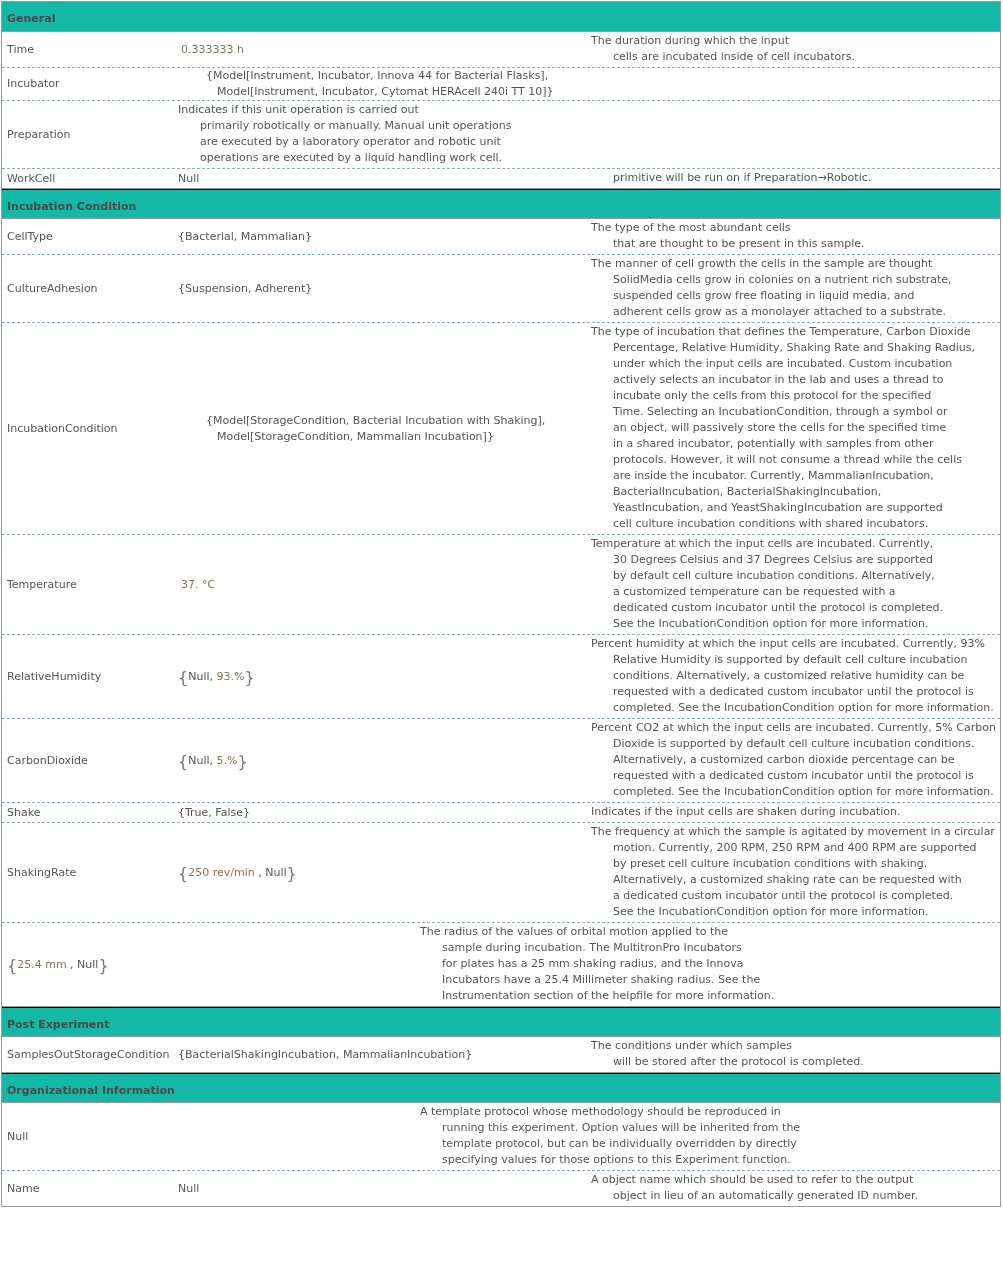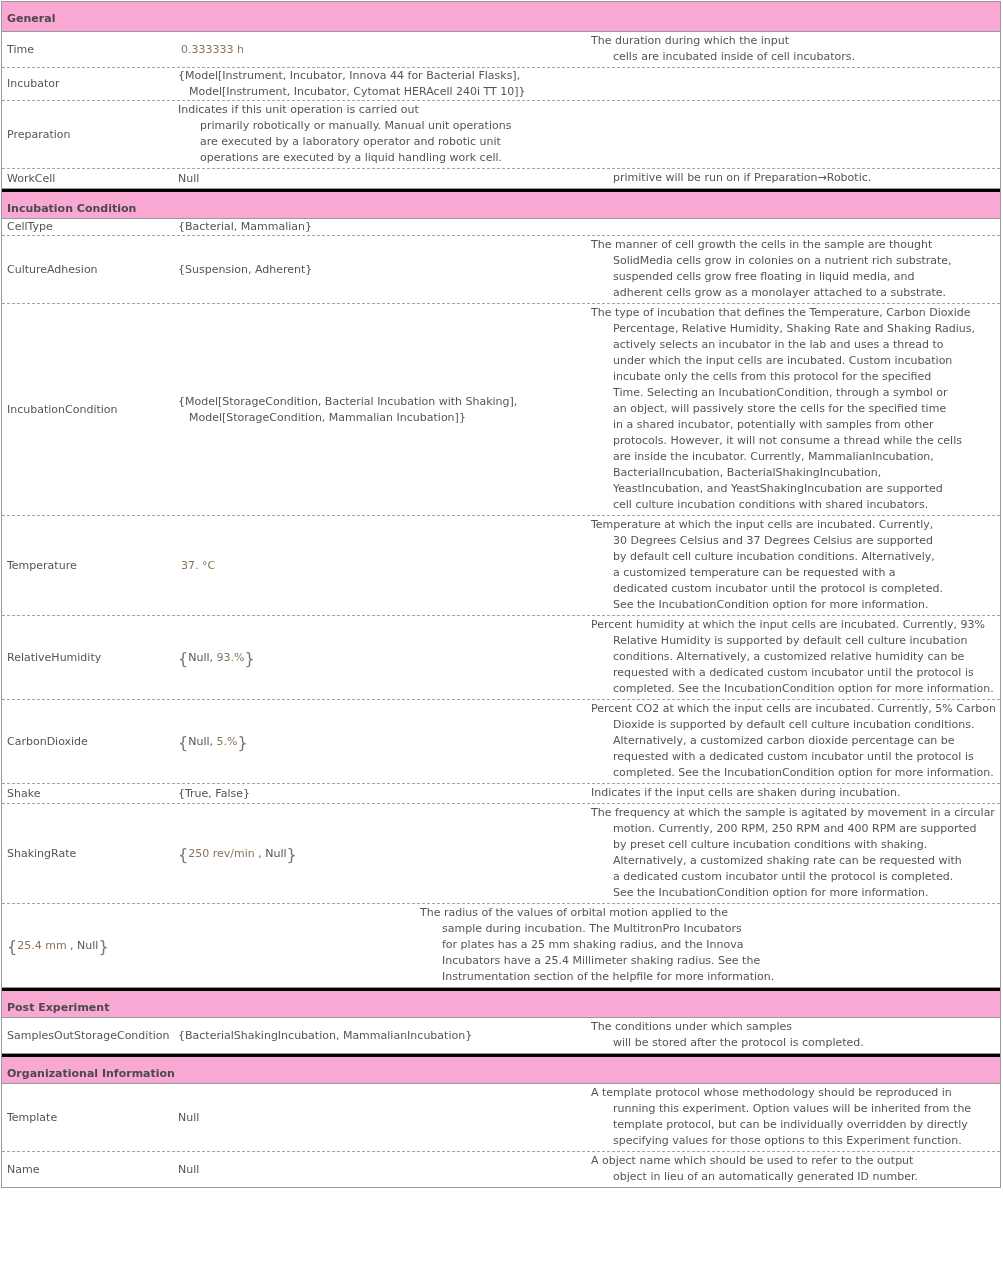--- a/index.html
+++ b/index.html
@@ -2,34 +2,34 @@
 <html><head>
 <meta charset="utf-8">
 <style>
   html, body { margin: 0; padding: 0; background: #ffffff; }
   body { width: 1003px; height: 1262px; overflow: hidden; font-family: "DejaVu Sans", sans-serif; color: #555555; }
   .table {
     position: absolute; left: 1px; top: 1px; width: 1000px;
     border: 1px solid #9a9a9a; border-bottom: none; box-sizing: border-box;
   }
   .section-header {
-    background: #f9a8d4; height: 30px; box-sizing: border-box;
+    background: #14b8a6; height: 30px; box-sizing: border-box;
     border-bottom: 1px solid #9a9a9a;
     font-size: 11px; font-weight: bold; color: #4a4a4a;
     padding-left: 5px; line-height: 34px;
   }
-  .section-header.not-first { border-top: 3px solid #000000; }
+  .section-header.not-first { border-top: 1px solid #000000; }
   .row { display: flex; position: relative; box-sizing: border-box; }
   .row.dashed { border-bottom: 1px dashed #93aab9; }
   .row.last { border-bottom: 1px solid #9a9a9a; }
   .cell { font-size: 11px; line-height: 16px; color: #555555; box-sizing: border-box; }
   .c-name { width: 171px; padding-left: 5px; display: flex; align-items: center; }
   .c-val { width: 413px; padding-left: 5px; display: flex; align-items: center; }
   .c-desc { flex: 1; padding: 1px 0 2px 5px; }
-  .val-multi { display: block; }
+  .val-multi { display: block; margin-left: 28px; }
   .val-multi .line2 { padding-left: 11px; }
   .desc-line { white-space: nowrap; }
   .desc-line.indent { padding-left: 22px; }
   .qty { color: #8b7358; }
   .brace { font-size: 16px; color: #777; position: relative; top: 1px; }
 </style>
 </head>
 <body>
 
 <div class="table" id="table">
@@ -70,20 +70,24 @@
       <div class="cell c-desc">
         <div class="desc-line indent">primitive will be run on if Preparation→Robotic.</div>
       </div>
     </div>
     <div class="section-header not-first">Incubation Condition</div>
     <div class="row dashed">
       <div class="cell c-name">CellType</div>
       <div class="cell c-val">
         <span>{Bacterial, Mammalian}</span>
       </div>
+      <div class="cell c-desc">
+        <div class="desc-line">The type of the most abundant cells</div>
+        <div class="desc-line indent">that are thought to be present in this sample.</div>
+      </div>
     </div>
     <div class="row dashed">
       <div class="cell c-name">CultureAdhesion</div>
       <div class="cell c-val">
         <span>{Suspension, Adherent}</span>
       </div>
       <div class="cell c-desc">
         <div class="desc-line">The manner of cell growth the cells in the sample are thought</div>
         <div class="desc-line indent">SolidMedia cells grow in colonies on a nutrient rich substrate,</div>
         <div class="desc-line indent">suspended cells grow free floating in liquid media, and</div>
@@ -94,22 +98,22 @@
       <div class="cell c-name">IncubationCondition</div>
       <div class="cell c-val">
         <div class="val-multi">
           <div>{Model[StorageCondition, Bacterial Incubation with Shaking],</div>
           <div class="line2">Model[StorageCondition, Mammalian Incubation]}</div>
         </div>
       </div>
       <div class="cell c-desc">
         <div class="desc-line">The type of incubation that defines the Temperature, Carbon Dioxide</div>
         <div class="desc-line indent">Percentage, Relative Humidity, Shaking Rate and Shaking Radius,</div>
+        <div class="desc-line indent">under which the input cells are incubated. Custom incubation</div>
         <div class="desc-line indent">actively selects an incubator in the lab and uses a thread to</div>
-        <div class="desc-line indent">under which the input cells are incubated. Custom incubation</div>
         <div class="desc-line indent">incubate only the cells from this protocol for the specified</div>
         <div class="desc-line indent">Time. Selecting an IncubationCondition, through a symbol or</div>
         <div class="desc-line indent">an object, will passively store the cells for the specified time</div>
         <div class="desc-line indent">in a shared incubator, potentially with samples from other</div>
         <div class="desc-line indent">protocols. However, it will not consume a thread while the cells</div>
         <div class="desc-line indent">are inside the incubator. Currently, MammalianIncubation,</div>
         <div class="desc-line indent">BacterialIncubation, BacterialShakingIncubation,</div>
         <div class="desc-line indent">YeastIncubation, and YeastShakingIncubation are supported</div>
         <div class="desc-line indent">cell culture incubation conditions with shared incubators.</div>
       </div>
@@ -211,21 +215,20 @@
       <div class="cell c-val">
         <span>{BacterialShakingIncubation, MammalianIncubation}</span>
       </div>
       <div class="cell c-desc">
         <div class="desc-line">The conditions under which samples</div>
         <div class="desc-line indent">will be stored after the protocol is completed.</div>
       </div>
     </div>
     <div class="section-header not-first">Organizational Information</div>
     <div class="row dashed">
-      <div class="cell c-name">Template</div>
       <div class="cell c-val">
         <span>Null</span>
       </div>
       <div class="cell c-desc">
         <div class="desc-line">A template protocol whose methodology should be reproduced in</div>
         <div class="desc-line indent">running this experiment. Option values will be inherited from the</div>
         <div class="desc-line indent">template protocol, but can be individually overridden by directly</div>
         <div class="desc-line indent">specifying values for those options to this Experiment function.</div>
       </div>
     </div>

